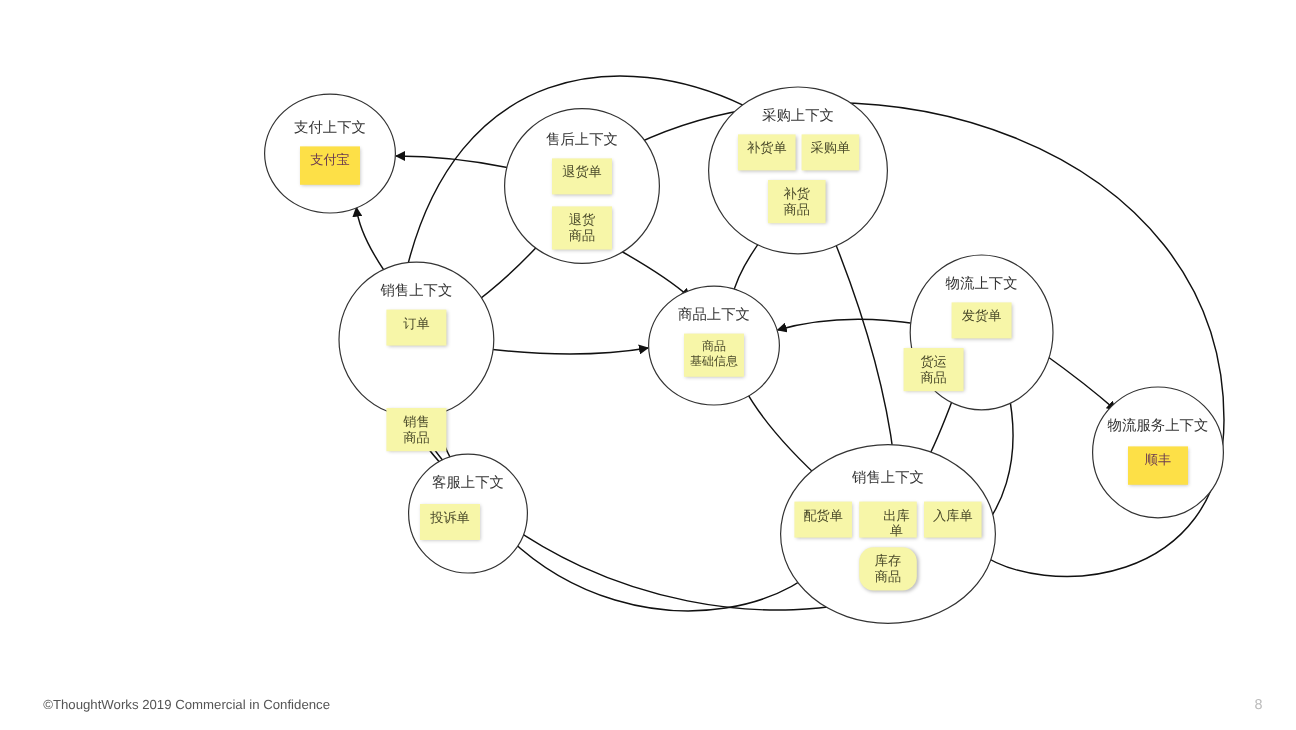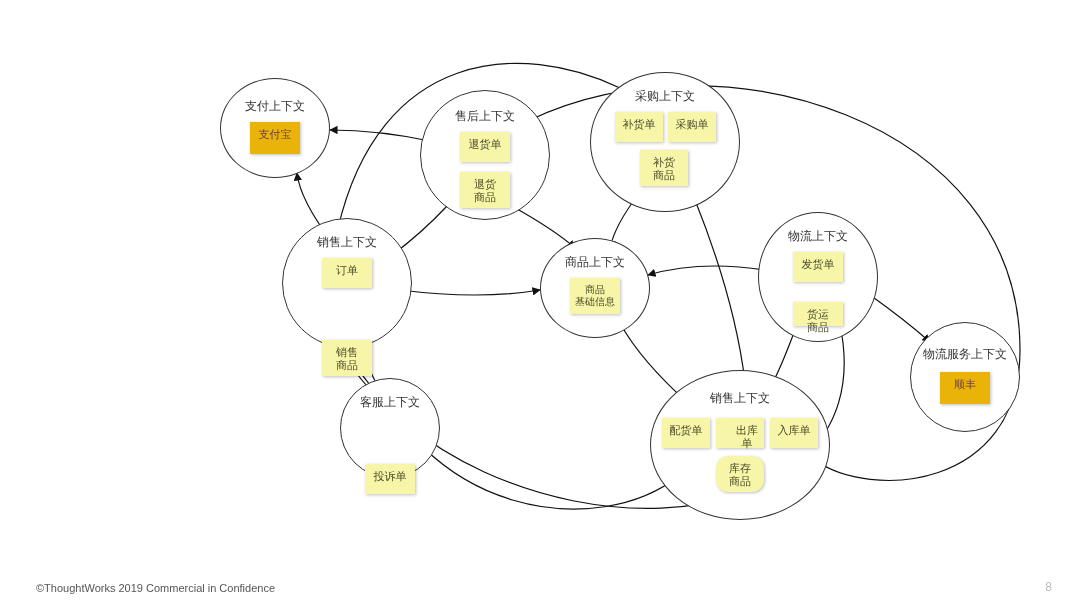--- a/index.html
+++ b/index.html
@@ -66,21 +66,21 @@
     position: absolute;
     font-size: 11px;
     line-height: 1.2;
     color: #4a4a2a;
     text-align: center;
     padding: 6px 4px;
     box-shadow: 1px 1px 3px rgba(0,0,0,0.25);
     box-sizing: border-box;
   }
   .note.yellow { background: #f7f6a8; }
-  .note.pink   { background: #eab308; color: #6a3a50; }
+  .note.pink   { background: #fde047; color: #6a3a50; }
 </style>
 </head>
 <body>
 <div class="slide">
 
 <div class="footer">©ThoughtWorks 2019 Commercial in Confidence</div>
 <div class="page-num">8</div>
 
 <svg class="canvas">
   <defs>
@@ -148,32 +148,32 @@
 商品</div>
 
 <div class="context" style="left:540px; top:238px; width:110px; height:100px;"></div>
 <div class="ctx-label" style="left:565px; top:254px; width:60px;">商品上下文</div>
 <div class="note yellow" style="left:570px; top:278px; width:50px; height:36px; font-size:10px; white-space:pre;">商品
 基础信息</div>
 
 <div class="context" style="left:758px; top:212px; width:120px; height:130px;"></div>
 <div class="ctx-label" style="left:788px; top:228px; width:60px;">物流上下文</div>
 <div class="note yellow" style="left:793px; top:252px; width:50px; height:30px;">发货单</div>
-<div class="note yellow" style="left:793px; top:290px; width:50px; height:24px; white-space:pre;margin-top:12px;">货运
+<div class="note yellow" style="left:753px; top:290px; width:50px; height:36px; white-space:pre;">货运
 商品</div>
 
 <div class="context" style="left:650px; top:370px; width:180px; height:150px;"></div>
 <div class="ctx-label" style="left:710px; top:390px; width:60px;">销售上下文</div>
 <div class="note yellow" style="left:662px; top:418px; width:48px; height:30px;">配货单</div>
 <div class="note yellow" style="left:716px; top:418px; width:48px; height:30px;padding-left:18px;">出库单</div>
 <div class="note yellow" style="left:770px; top:418px; width:48px; height:30px;">入库单</div>
 <div class="note yellow" style="left:716px; top:456px; width:48px; height:36px; white-space:pre;border-radius:12px;">库存
 商品</div>
 
 <div class="context" style="left:340px; top:378px; width:100px; height:100px;"></div>
 <div class="ctx-label" style="left:360px; top:394px; width:60px;">客服上下文</div>
-<div class="note yellow" style="left:365px; top:420px; width:50px; height:30px;margin-top:44px;">投诉单</div>
+<div class="note yellow" style="left:350px; top:420px; width:50px; height:30px;">投诉单</div>
 
 <div class="context" style="left:910px; top:322px; width:110px; height:110px;"></div>
 <div class="ctx-label" style="left:922px; top:346px; width:86px;">物流服务上下文</div>
 <div class="note pink" style="left:940px; top:372px; width:50px; height:32px;">顺丰</div>
 
 </div>
 
 </body></html>

